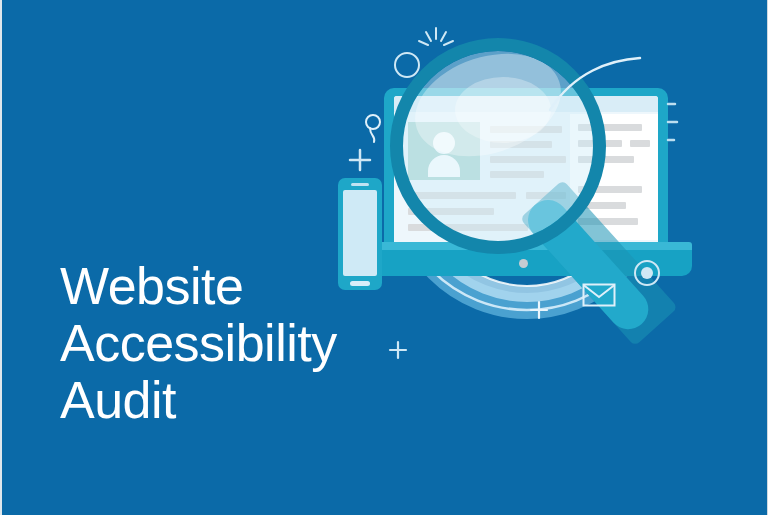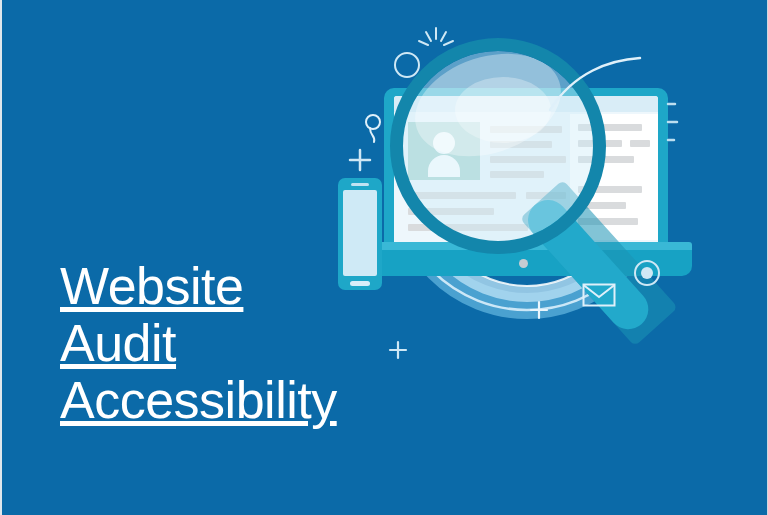--- a/index.html
+++ b/index.html
@@ -21,21 +21,20 @@
     position:absolute;left:58px;top:258px;width:360px;
     z-index:40;
   }
   .title-line{
     color:#ffffff;
     font-size:52px;
     line-height:57px;
     font-weight:300;
     letter-spacing:-0.5px;
     white-space:nowrap;
-    text-decoration:underline;
   }
 
   
   #illustration{
     position:absolute;left:330px;top:20px;width:370px;height:330px;
   }
   .layer{position:absolute;}
 
   
   #halo{left:55px;top:10px;width:280px;height:300px;}
@@ -142,22 +141,22 @@
   }
   svg{display:block;overflow:visible;}
 </style>
 </head>
 <body>
 
 <div id="banner">
 
   <div id="title-block">
     <div class="title-line">Website</div>
+    <div class="title-line">Accessibility</div>
     <div class="title-line">Audit</div>
-    <div class="title-line">Accessibility</div>
   </div>
 
   <div id="illustration">
 
     <svg class="layer" id="halo" viewBox="0 0 280 300">
       <path d="M14,150 A126,126 0 0 0 266,150" fill="none" stroke="#7fcdf0" stroke-width="26" opacity="0.55"></path>
       <path d="M28,152 A112,112 0 0 0 252,152" fill="none" stroke="#bfe4f7" stroke-width="16" opacity="0.75"></path>
       <path d="M6,146 A134,134 0 0 0 274,146" fill="none" stroke="#d9eefb" stroke-width="2.5" opacity="0.9"></path>
       <path d="M40,156 A100,100 0 0 0 240,156" fill="none" stroke="#ffffff" stroke-width="2" opacity="0.85"></path>
       <line x1="6" y1="176" x2="250" y2="176" stroke="#ffffff" stroke-width="2.5" opacity="0.9"></line>

